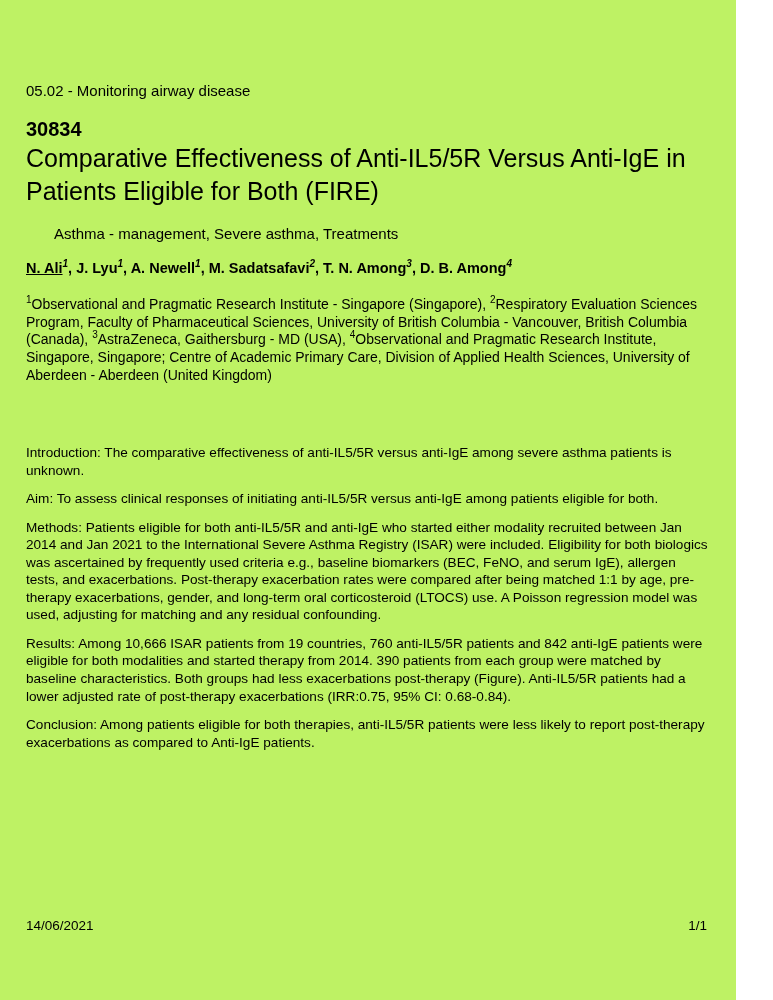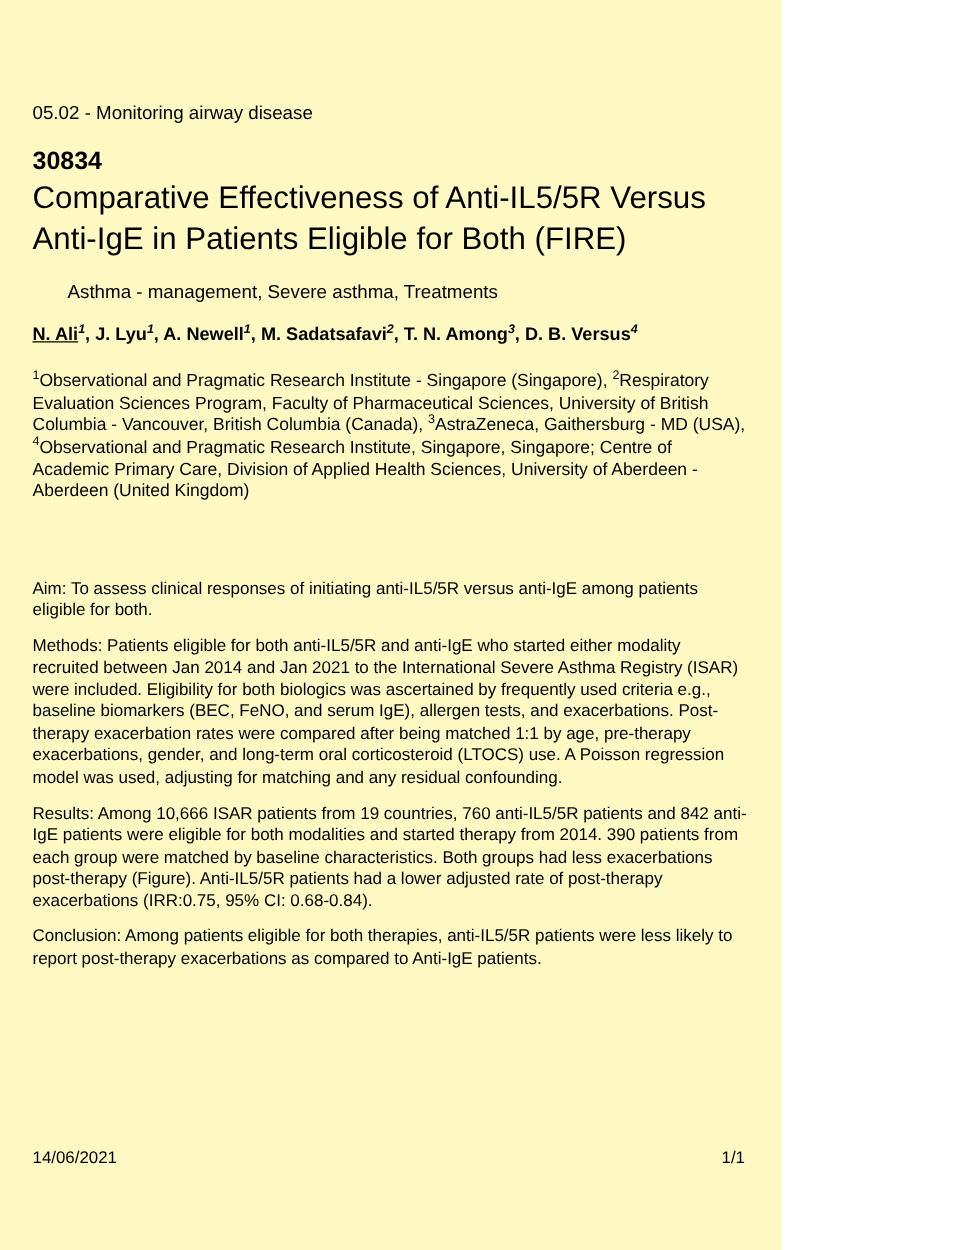--- a/index.html
+++ b/index.html
@@ -6,23 +6,23 @@
   html, body { background: #ffffff; }
   body {
     width: 773px;
     height: 1000px;
     font-family: "Liberation Sans", sans-serif;
     color: #000000;
     position: relative;
   }
   .page {
     position: relative;
-    width: 625px;
+    width: 736px;
     height: 1000px;
-    background: #fef9c3;
+    background: #bef264;
     padding: 82px 27px 16px 26px;
     overflow: hidden;
   }
   .session {
     font-size: 15px;
     margin-bottom: 17px;
   }
   .abstract-number {
     font-size: 20px;
     font-weight: bold;
@@ -86,25 +86,26 @@
 <div class="page">
 
   <div class="session">05.02 - Monitoring airway disease</div>
 
   <div class="abstract-number">30834</div>
 
   <h1 class="title">Comparative Effectiveness of Anti-IL5/5R Versus Anti-IgE in Patients Eligible for Both (FIRE)</h1>
 
   <div class="keywords">Asthma - management, Severe asthma, Treatments</div>
 
-  <div class="authors"><span class="u">N. Ali</span><sup>1</sup>, <span>J. Lyu</span><sup>1</sup>, <span>A. Newell</span><sup>1</sup>, <span>M. Sadatsafavi</span><sup>2</sup>, <span>T. N. Among</span><sup>3</sup>, <span>D. B. Versus</span><sup>4</sup></div>
+  <div class="authors"><span class="u">N. Ali</span><sup>1</sup>, <span>J. Lyu</span><sup>1</sup>, <span>A. Newell</span><sup>1</sup>, <span>M. Sadatsafavi</span><sup>2</sup>, <span>T. N. Among</span><sup>3</sup>, <span>D. B. Among</span><sup>4</sup></div>
 
   <div class="affiliations"><sup>1</sup>Observational and Pragmatic Research Institute - Singapore (Singapore), <sup>2</sup>Respiratory Evaluation Sciences Program, Faculty of Pharmaceutical Sciences, University of British Columbia - Vancouver, British Columbia (Canada), <sup>3</sup>AstraZeneca, Gaithersburg - MD (USA), <sup>4</sup>Observational and Pragmatic Research Institute, Singapore, Singapore; Centre of Academic Primary Care, Division of Applied Health Sciences, University of Aberdeen - Aberdeen (United Kingdom)</div>
 
   <div class="body-text">
+    <p>Introduction: The comparative effectiveness of anti-IL5/5R versus anti-IgE among severe asthma patients is unknown.</p>
     <p>Aim: To assess clinical responses of initiating anti-IL5/5R versus anti-IgE among patients eligible for both.</p>
     <p>Methods: Patients eligible for both anti-IL5/5R and anti-IgE who started either modality recruited between Jan 2014 and Jan 2021 to the International Severe Asthma Registry (ISAR) were included. Eligibility for both biologics was ascertained by frequently used criteria e.g., baseline biomarkers (BEC, FeNO, and serum IgE), allergen tests, and exacerbations. Post-therapy exacerbation rates were compared after being matched 1:1 by age, pre-therapy exacerbations, gender, and long-term oral corticosteroid (LTOCS) use. A Poisson regression model was used, adjusting for matching and any residual confounding.</p>
     <p>Results: Among 10,666 ISAR patients from 19 countries, 760 anti-IL5/5R patients and 842 anti-IgE patients were eligible for both modalities and started therapy from 2014. 390 patients from each group were matched by baseline characteristics. Both groups had less exacerbations post-therapy (Figure). Anti-IL5/5R patients had a lower adjusted rate of post-therapy exacerbations (IRR:0.75, 95% CI: 0.68-0.84).</p>
     <p>Conclusion: Among patients eligible for both therapies, anti-IL5/5R patients were less likely to report post-therapy exacerbations as compared to Anti-IgE patients.</p>
   </div>
 
   <div class="footer">
     <span>14/06/2021</span>
     <span>1/1</span>
   </div>

